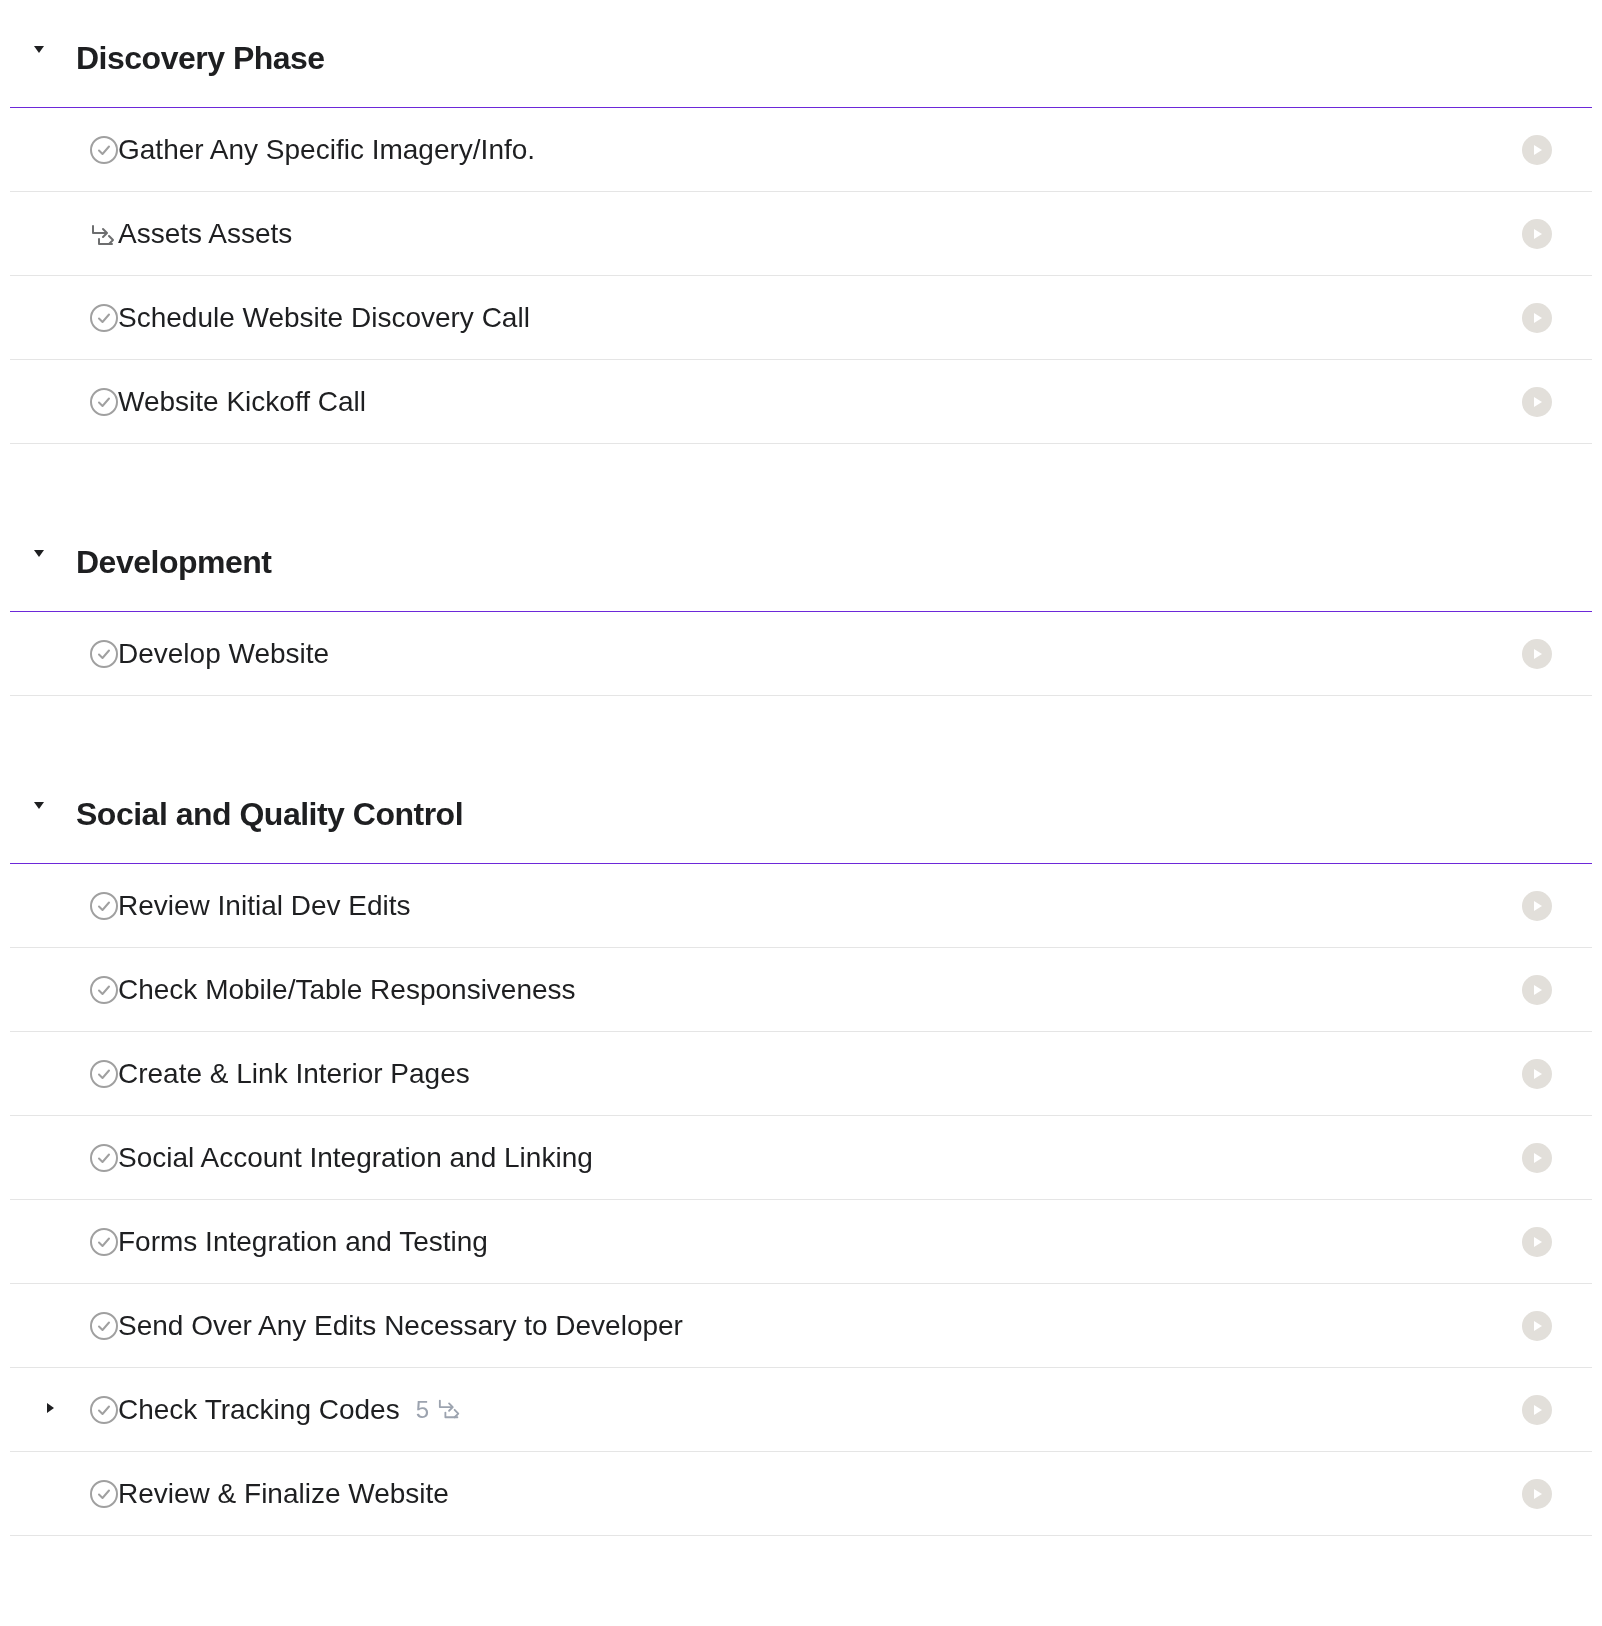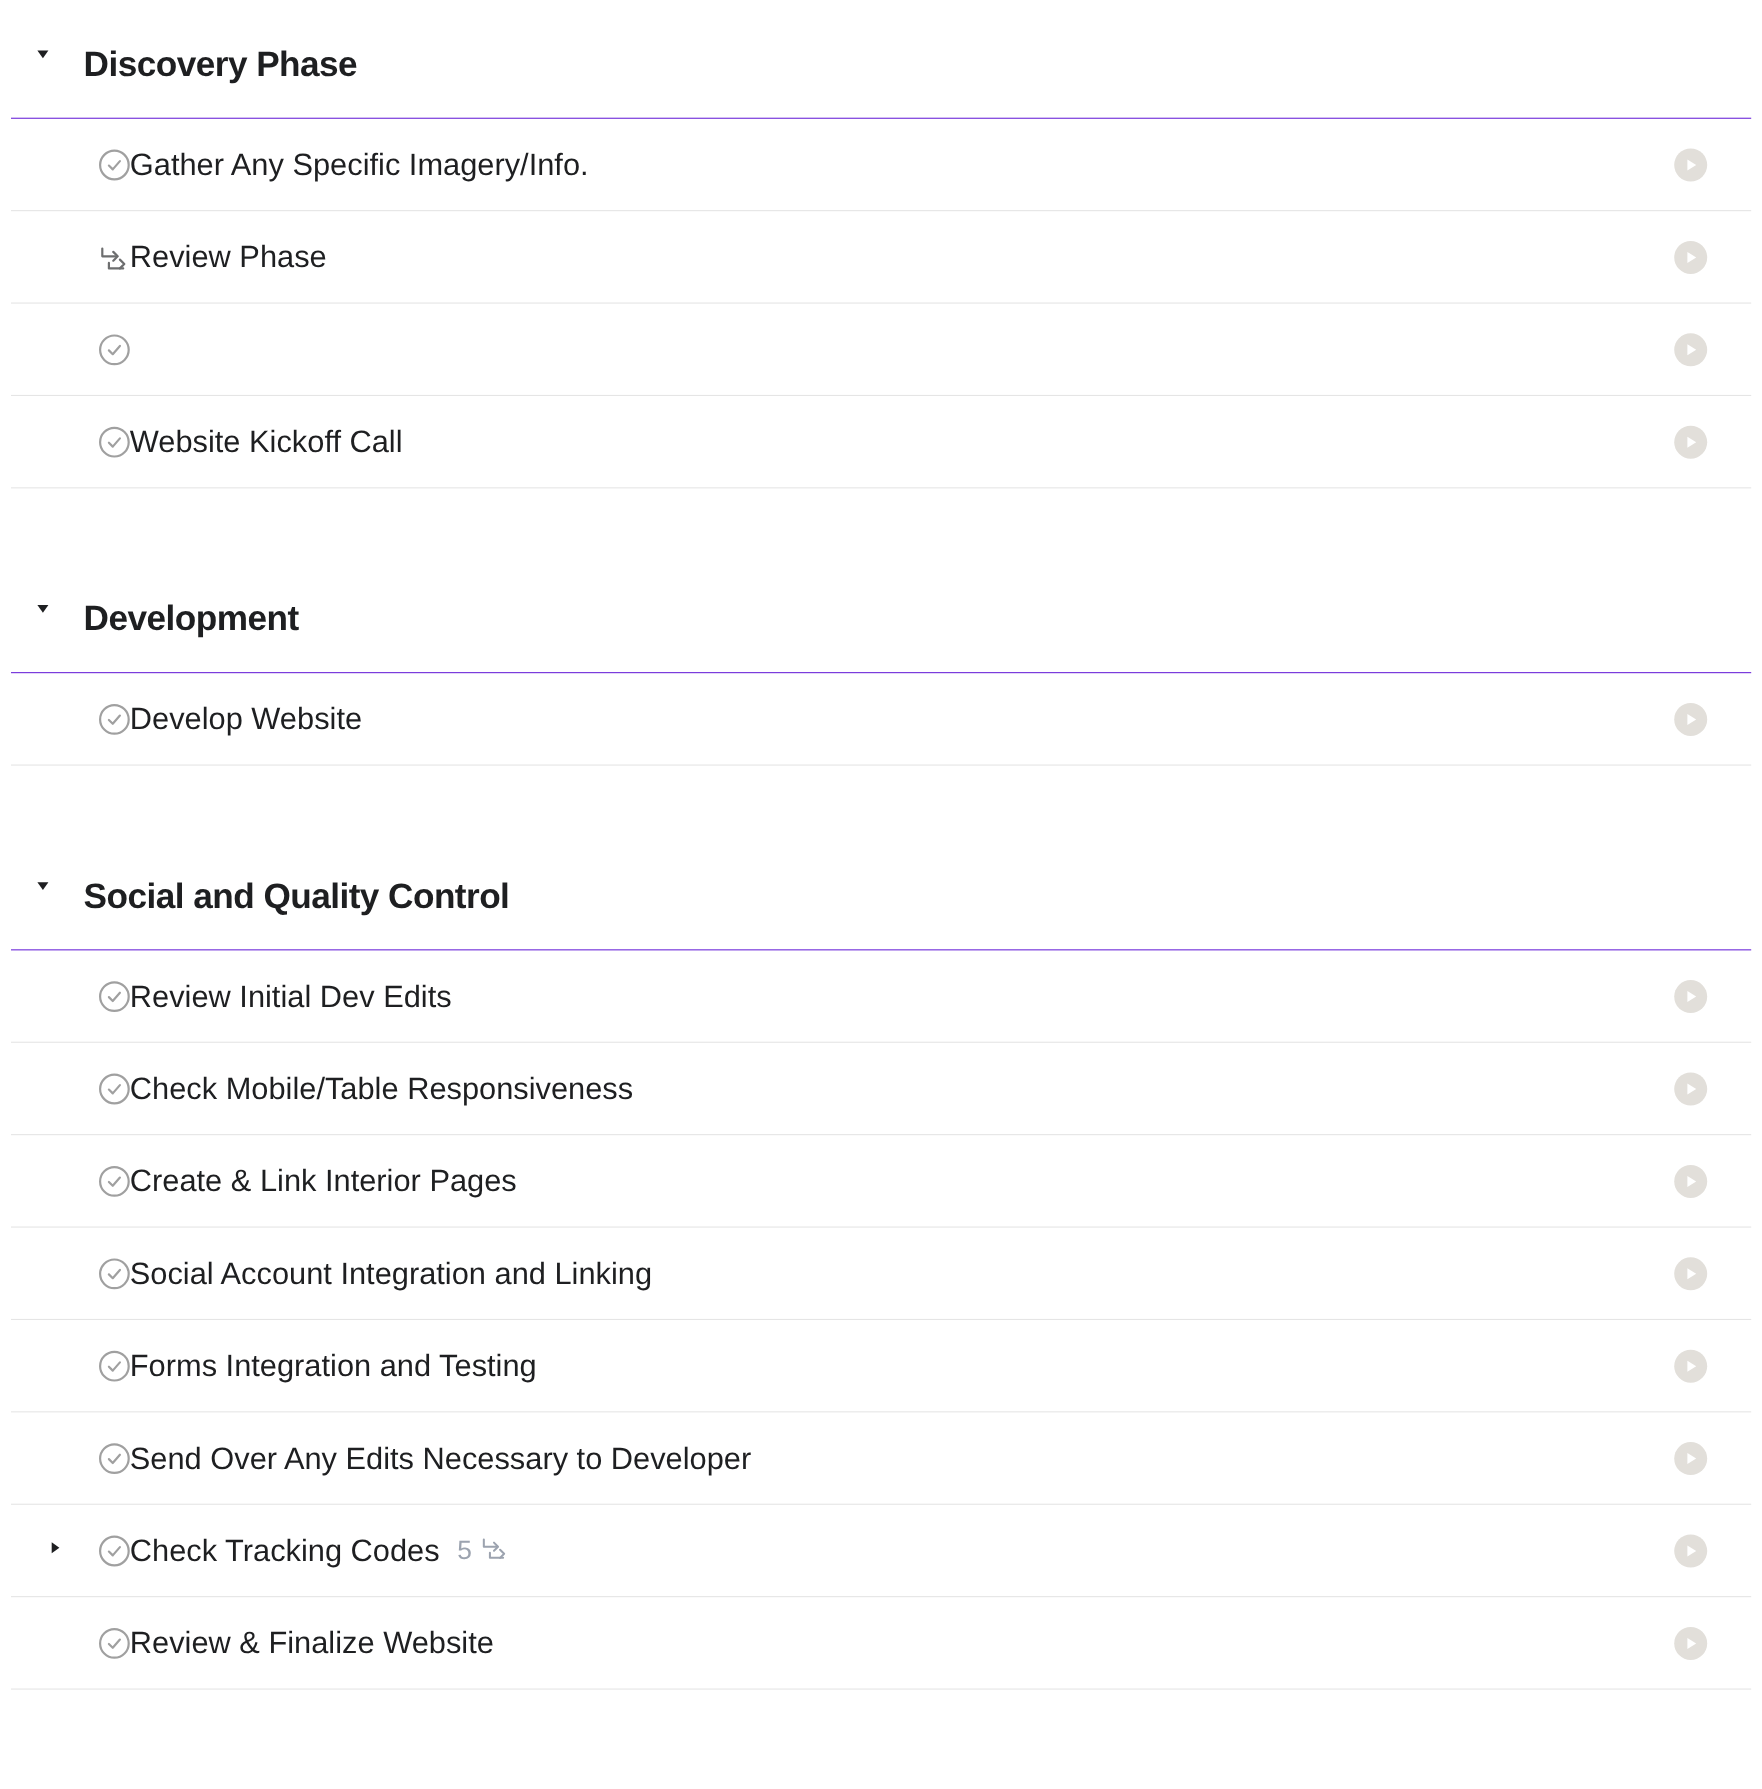--- a/index.html
+++ b/index.html
@@ -149,40 +149,41 @@
         <div class="task-expand-col"></div>
         <div class="task-left">
           <div class="task-icon subtask-icon">
             <svg width="28" height="26" viewBox="0 0 28 26" stroke-width="2" stroke-linecap="round" stroke-linejoin="round">
               <path d="M3 5 L3 12 L16 12"></path>
               <path d="M13 8 L17 12 L13 16"></path>
               <path d="M9 18 L9 23 L22 23"></path>
               <path d="M19 19 L23 23 L19 27" transform="translate(0,-4)"></path>
             </svg>
           </div>
-          <div class="task-title">Review Phase</div>
-        </div>
-        <div class="task-right">
-          <div class="play-button">
-            <svg width="14" height="14" viewBox="0 0 14 14">
-              <path d="M4 2 L12 7 L4 12 Z" fill="#ffffff"></path>
-            </svg>
-          </div>
-        </div>
-      </div>
-      <div class="task-row">
-        <div class="task-expand-col"></div>
-        <div class="task-left">
-          <div class="task-icon">
-            <div class="circle-check">
-              <svg width="16" height="16" viewBox="0 0 16 16">
-                <path d="M3 8.5 L6.5 12 L13 4.5" stroke="#a0a0a0" stroke-width="2" fill="none" stroke-linecap="round" stroke-linejoin="round"></path>
-              </svg>
-            </div>
-          </div>
+          <div class="task-title">Assets Assets</div>
+        </div>
+        <div class="task-right">
+          <div class="play-button">
+            <svg width="14" height="14" viewBox="0 0 14 14">
+              <path d="M4 2 L12 7 L4 12 Z" fill="#ffffff"></path>
+            </svg>
+          </div>
+        </div>
+      </div>
+      <div class="task-row">
+        <div class="task-expand-col"></div>
+        <div class="task-left">
+          <div class="task-icon">
+            <div class="circle-check">
+              <svg width="16" height="16" viewBox="0 0 16 16">
+                <path d="M3 8.5 L6.5 12 L13 4.5" stroke="#a0a0a0" stroke-width="2" fill="none" stroke-linecap="round" stroke-linejoin="round"></path>
+              </svg>
+            </div>
+          </div>
+          <div class="task-title">Schedule Website Discovery Call</div>
         </div>
         <div class="task-right">
           <div class="play-button">
             <svg width="14" height="14" viewBox="0 0 14 14">
               <path d="M4 2 L12 7 L4 12 Z" fill="#ffffff"></path>
             </svg>
           </div>
         </div>
       </div>
       <div class="task-row">

